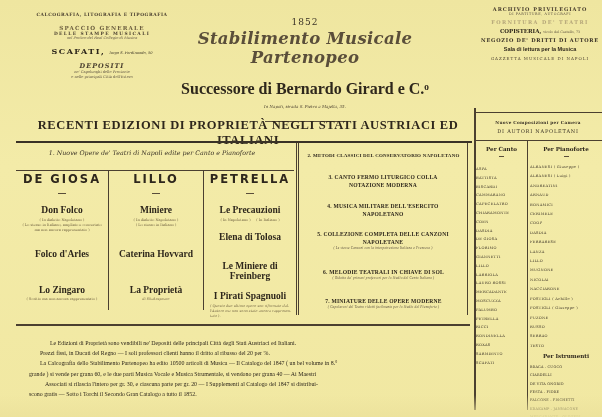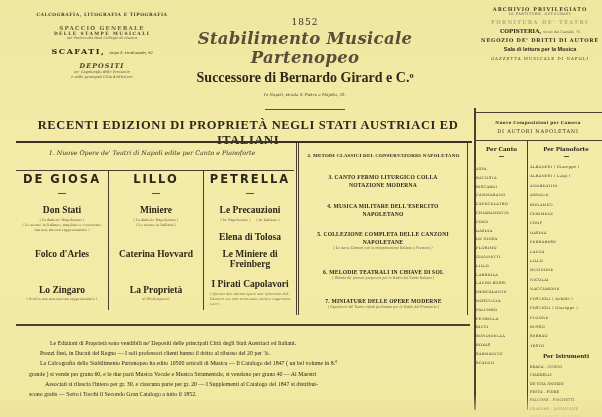--- a/index.html
+++ b/index.html
@@ -24,21 +24,21 @@
   .hdr-left .l3 { font-size: 4.4px; letter-spacing: 1.4px; font-weight: bold; color: #4b4030; }
   .hdr-left .l4 { font-size: 3.6px; font-style: italic; color: #5b5040; }
   .hdr-left .l5 { font-size: 8px; font-weight: bold; letter-spacing: 1.5px; margin-top: 6px; color: #2e271c; }
   .hdr-left .l5 span { font-size: 3.6px; font-style: italic; font-weight: normal; letter-spacing: 0; }
   .hdr-left .l6 { font-size: 6.5px; font-weight: bold; font-style: italic; letter-spacing: 1px; margin-top: 6px; color: #4b4030; }
   .hdr-left .l7 { font-size: 3.6px; line-height: 5px; color: #5b5040; }
 
   .hdr-mid { left: 160px; top: 17px; width: 290px; }
   .hdr-mid .year { font-size: 9px; letter-spacing: 1px; color: #3a3226; }
   .hdr-mid .title { font-family: "DejaVu Serif", serif; font-size: 16.5px; font-weight: bold; font-style: italic; color: #5a4e3a; letter-spacing: 0.3px; margin-top: 2px; }
-  .hdr-mid .succ { font-family: "Liberation Serif", serif; font-size: 14px; font-weight: bold; margin-top: 3px; color: #2e271c; }
+  .hdr-mid .succ { font-family: "Liberation Serif", serif; font-size: 16px; font-weight: bold; margin-top: 13px; color: #2e271c; }
   .hdr-mid .addr { font-size: 4px; font-style: italic; color: #4b4030; margin-top: 6px; }
   .hdr-mid .rule { width: 80px; height: 1px; background: #5a4e3a; margin: 12px auto 0; }
 
   .hdr-right { left: 478px; top: 6px; width: 124px; }
   .hdr-right .r1 { font-size: 5px; font-weight: bold; letter-spacing: 1px; color: #4b4030; }
   .hdr-right .r2 { font-size: 3.3px; letter-spacing: 0.6px; color: #5b5040; }
   .hdr-right .r3 { font-size: 5px; font-weight: bold; letter-spacing: 1.4px; color: #b6a77a; margin-top: 3px; }
   .hdr-right .r4 { font-size: 5.5px; font-weight: bold; color: #2e271c; margin-top: 3px; }
   .hdr-right .r4 span { font-size: 3.3px; font-weight: normal; color: #5b5040; }
   .hdr-right .r5 { font-size: 5px; font-weight: bold; letter-spacing: 0.8px; color: #3a3226; margin-top: 3px; }
@@ -119,21 +119,21 @@
   <div class="hline" style="left:16px; top:170px; width:278px;"></div>
   <div class="vline" style="left:108px; top:170px; height:140px;"></div>
   <div class="vline" style="left:203px; top:170px; height:140px;"></div>
   <div class="vline" style="left:296px; top:143px; height:172px;"></div>
   <div class="hline" style="left:16px; top:324px; width:454px; height:2px;"></div>
 
   <div class="col center" style="left:16px; width:92px;">
     <div class="composer">DE GIOSA</div>
     <div class="dash"></div>
     <div style="margin-top:11px">
-      <div class="opera">Don Stati</div>
+      <div class="opera">Don Folco</div>
       <div class="note" style="margin-top:3px">( In dialetto Napoletano )</div>
       <div class="note">( Lo stesso in Italiano, ampliato e concertato</div>
       <div class="note">ma non ancora rappresentato )</div>
     </div>
     <div style="margin-top:16px">
       <div class="opera">Folco d'Arles</div>
     </div>
     <div style="margin-top:26px">
       <div class="opera">Lo Zingaro</div>
       <div class="note" style="margin-top:2px">( Scritto ma non ancora rappresentato )</div>
@@ -160,25 +160,25 @@
   <div class="col center" style="left:204px; width:92px;">
     <div class="composer">PETRELLA</div>
     <div class="dash"></div>
     <div style="margin-top:11px">
       <div class="opera">Le Precauzioni</div>
       <div class="note" style="margin-top:3px; white-space:pre">( In Napoletano )     ( In Italiano )</div>
     </div>
     <div style="margin-top:9px">
       <div class="opera">Elena di Tolosa</div>
     </div>
-    <div style="margin-top:7px">
+    <div style="margin-top:19px">
       <div class="opera">Le Miniere di Freinberg</div>
     </div>
     <div style="margin-top:10px">
-      <div class="opera">I Pirati Capolavori</div>
+      <div class="opera">I Pirati Spagnuoli</div>
       <div class="note ital" style="margin-top:3px; text-align:left; padding-left:6px">( Queste due ultime opere son riformate dal-</div>
       <div class="note ital" style="text-align:left; padding-left:6px">l'Autore ma non sono state ancora rappresen-</div>
       <div class="note ital" style="text-align:left; padding-left:6px">tate ).</div>
     </div>
   </div>
 
   <div class="vline" style="left:298px; top:143px; height:172px;"></div>
   <div class="vline" style="left:467px; top:143px; height:172px;"></div>
 
   <div class="abs sec-r center" style="left:300px; top:152px; width:167px;">

